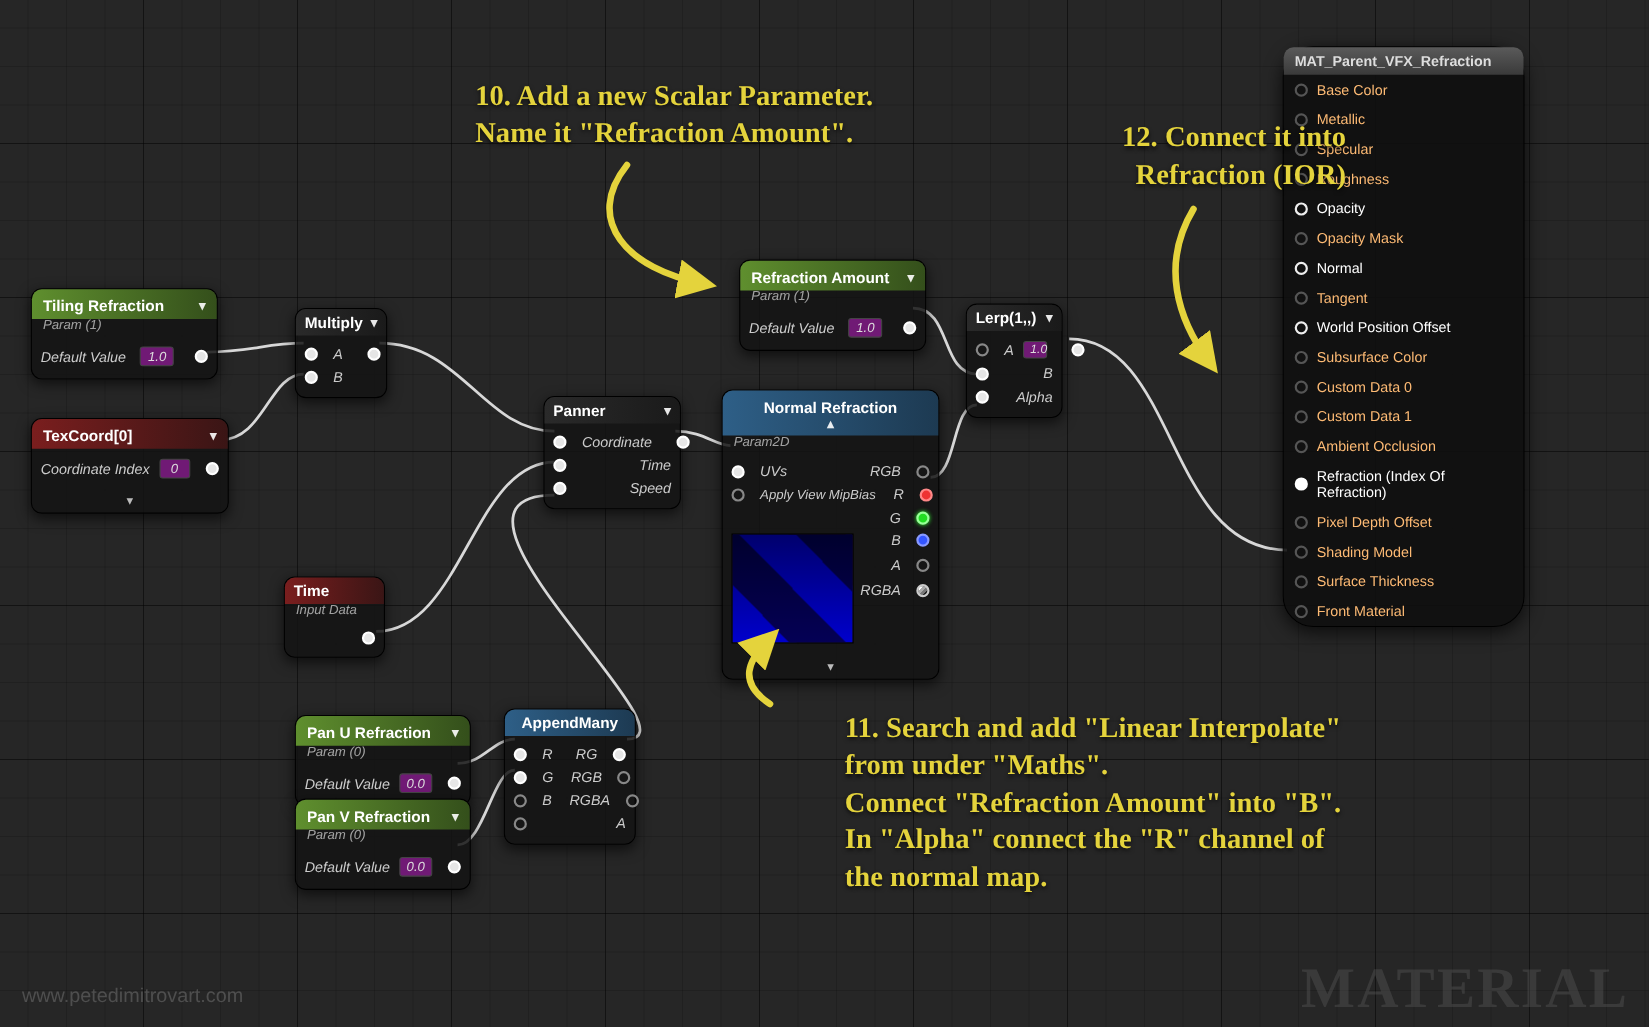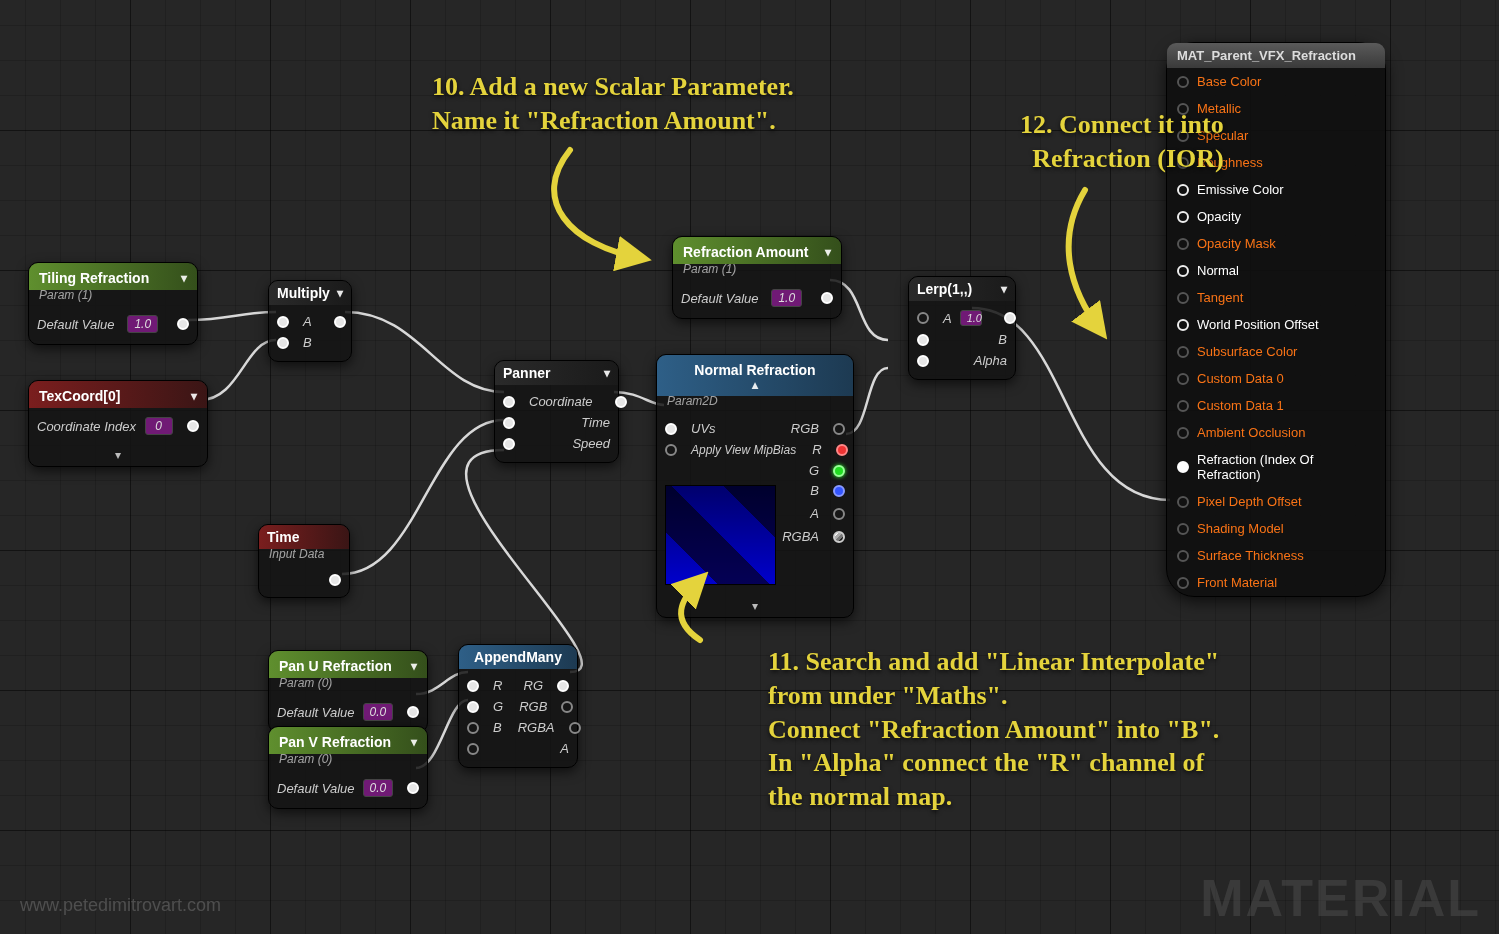--- a/index.html
+++ b/index.html
@@ -101,38 +101,38 @@
   }
   .mat-panel .mp-header {
     background: linear-gradient(#5a5a5a,#3a3a3a);
     border-radius: 9px 9px 0 0;
     padding: 5px 10px; font-weight:600; color:#ddd; font-size:13px;
     display:flex; justify-content:space-between; align-items:center;
   }
   .mat-panel .mp-row {
     display:flex; align-items:center; gap:8px;
     padding: 6px 10px;
-    color:#f97316;
+    color:#fdba74;
   }
   .mat-panel .mp-row.active { color:#fff; }
   .mat-panel .mp-row.active .pin { background:#fff; border-color:#fff; }
   .mat-panel .mp-row .pin { width:12px; height:12px; }
   .mat-panel .mp-row.disabled .pin { background:transparent; border-color:#555; }
   
   .annot {
     position:absolute; color:#e4d33c; font-family: Georgia, 'Times New Roman', serif;
     font-weight: 700; font-size: 26px; line-height: 1.3;
     text-shadow: 0 2px 4px rgba(0,0,0,.7);
     pointer-events:none;
   }
   .watermark-big {
     position:absolute; right:18px; bottom:6px;
     font-size:52px; font-weight:800; letter-spacing:2px;
     color: rgba(120,120,120,0.25);
-    font-family: Liberation Sans, sans-serif;
+    font-family: Liberation Serif, serif;
     pointer-events:none;
   }
   .watermark-url {
     position:absolute; left:20px; bottom:18px;
     color: rgba(140,140,140,0.4); font-size:18px;
     font-family: Arial, sans-serif;
     pointer-events:none;
   }
   .arrow-path { stroke:#e4d33c; stroke-width:6; fill:none; stroke-linecap:round; }
 </style>
@@ -368,21 +368,21 @@
         <div class="row" style="padding:0;">
             <span class="label">RGBA</span>
             <span class="pin four pin-right"></span>
           </div>
       </div>
     </div>
   </div>
   <div class="expand-bar">▾</div>
 </div>
 
-<div class="node" style="left:908px; top:276px; width:108px;">
+<div class="node" style="left:878px; top:276px; width:88px;">
   <div class="header hdr-dark" style="padding:4px 8px;">
     <span>Lerp(1,,)</span>
     <span class="chev">▾</span>
   </div>
   <div class="body">
     <div class="row">
       <span class="pin hollow pin-left"></span>
       <span class="label">A</span>
       <span class="valbox" style="min-width:22px;font-size:11px">1.0</span>
       <span style="flex:1"></span>
@@ -412,24 +412,20 @@
         <span class="pin"></span>
         <span>Metallic</span>
       </div>
       <div class="mp-row disabled">
         <span class="pin"></span>
         <span>Specular</span>
       </div>
       <div class="mp-row disabled">
         <span class="pin"></span>
         <span>Roughness</span>
-      </div>
-      <div class="mp-row active">
-        <span class="pin" style="background: transparent; border-color: rgb(238, 238, 238);"></span>
-        <span>Emissive Color</span>
       </div>
       <div class="mp-row active">
         <span class="pin" style="background: transparent; border-color: rgb(238, 238, 238);"></span>
         <span>Opacity</span>
       </div>
       <div class="mp-row disabled">
         <span class="pin"></span>
         <span>Opacity Mask</span>
       </div>
       <div class="mp-row active">

